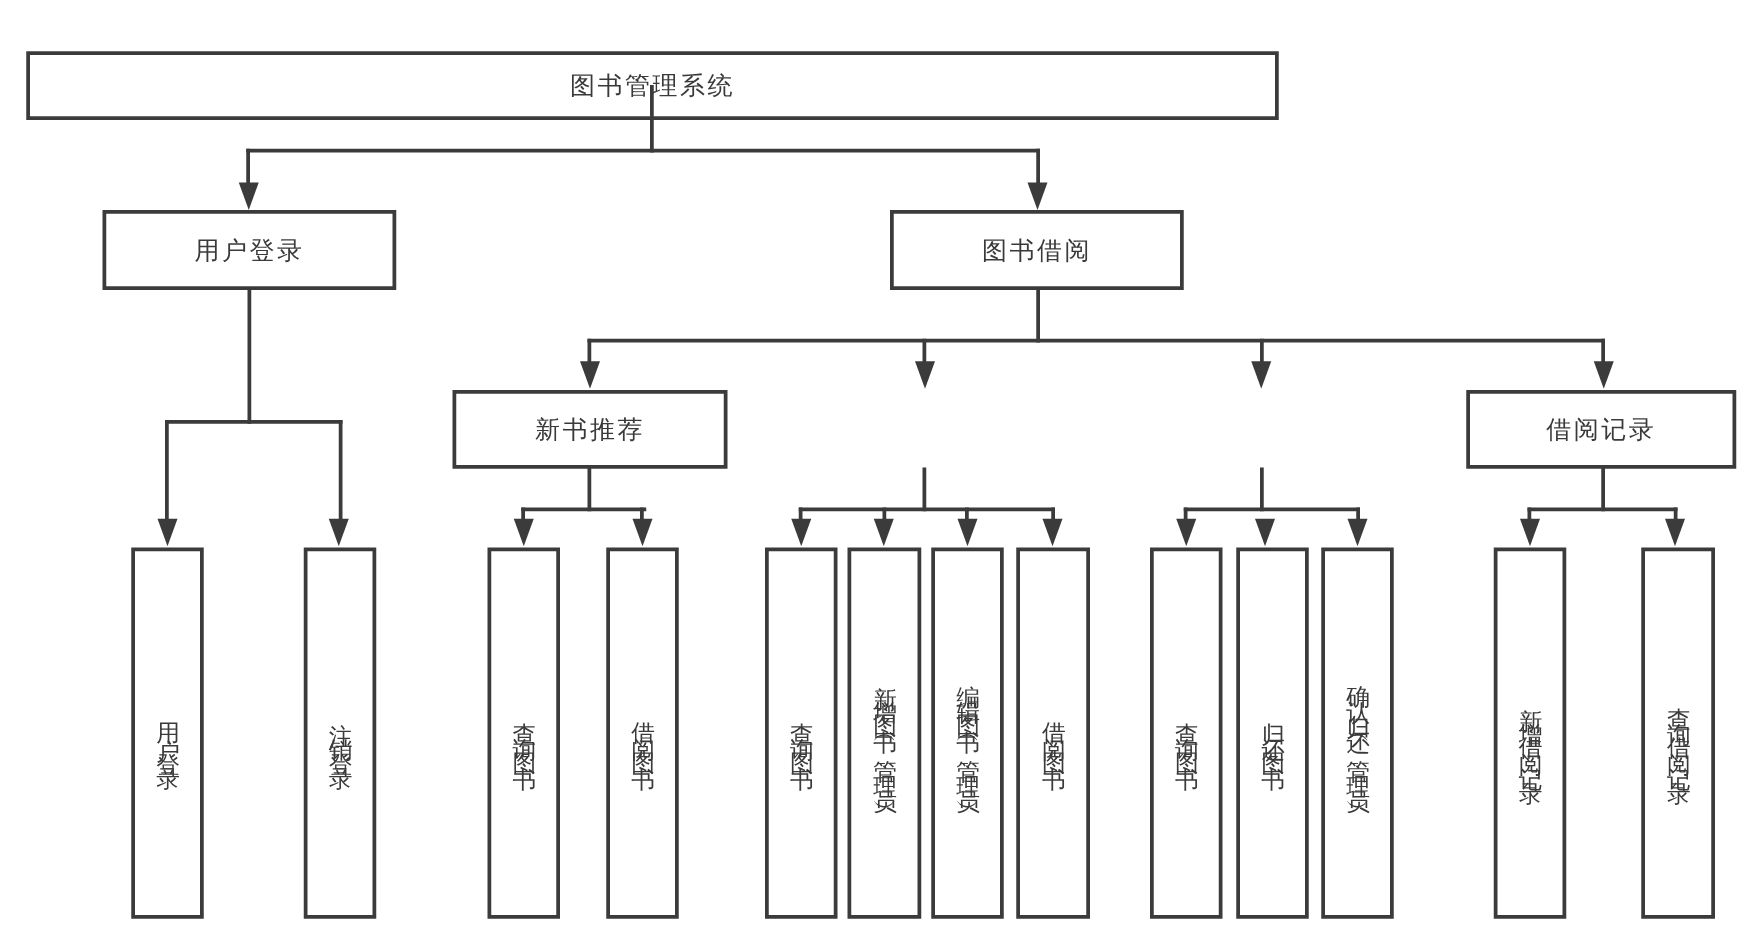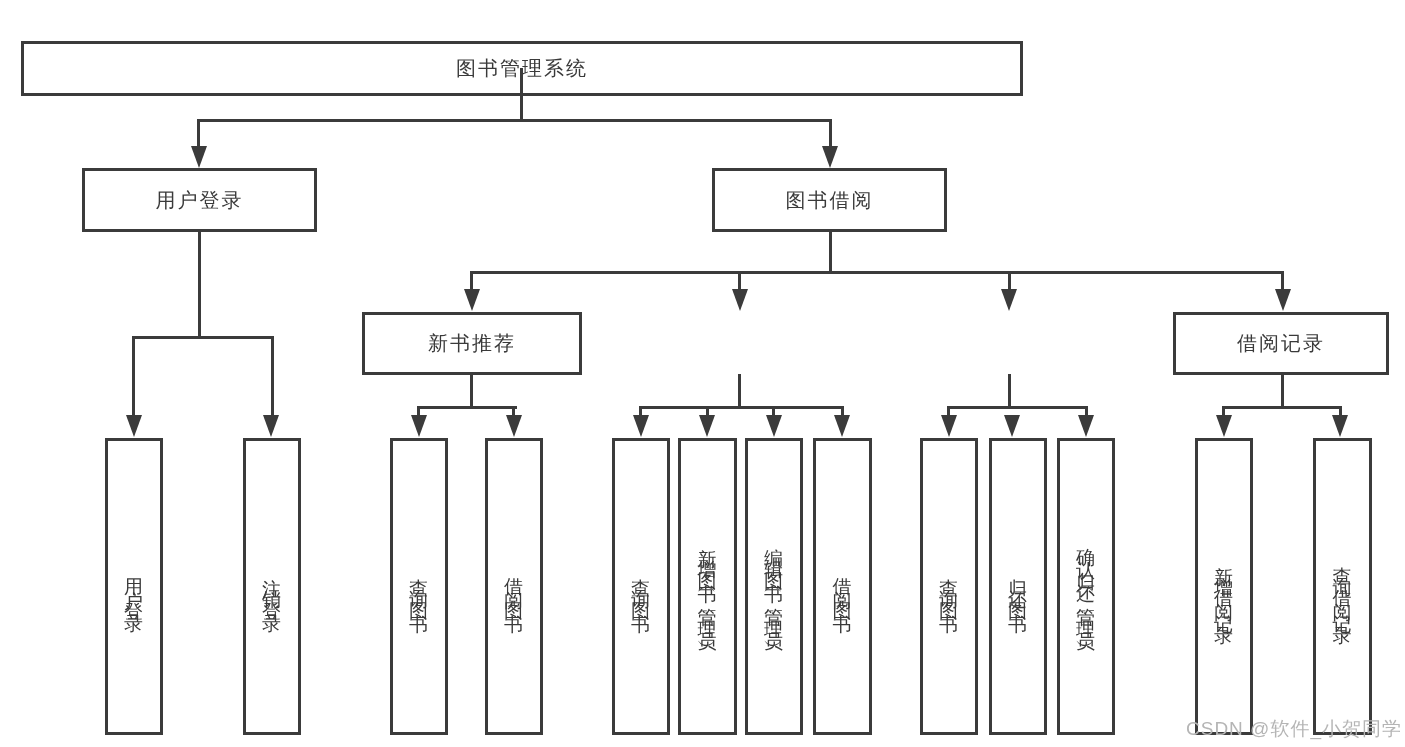--- a/index.html
+++ b/index.html
@@ -184,15 +184,14 @@
     <span class="lbl">确认归还（管理员）</span>
   </div>
 
   <div class="leaf" style="left:1195px;top:438px;width:58px;height:297px;">
     <span class="lbl">新增借阅记录</span>
   </div>
   <div class="leaf" style="left:1313px;top:438px;width:59px;height:297px;">
     <span class="lbl">查询借阅记录</span>
   </div>
 
-  <div class="watermark">CSDN @软件_小贺同学</div>
 
 </div>
 
 </body></html>

